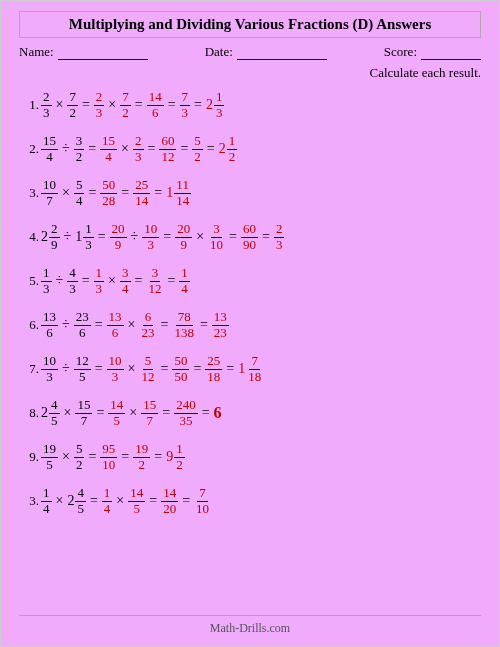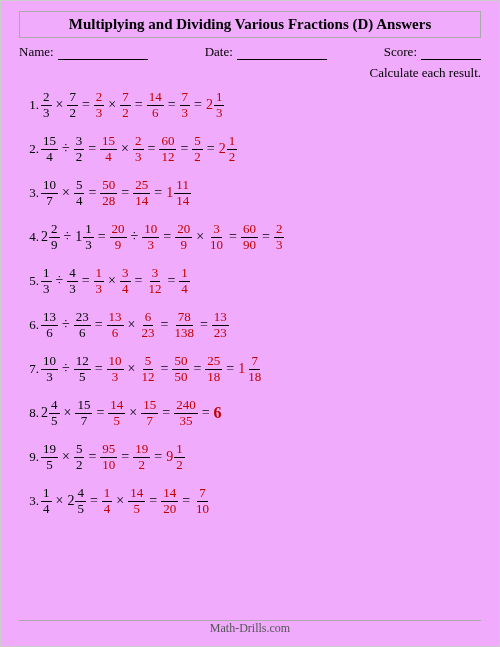--- a/index.html
+++ b/index.html
@@ -117,20 +117,21 @@
       font-size: 14px;
       padding: 0 2px;
     }
     .answer {
       color: #c00000;
     }
     .footer {
       text-align: center;
       font-size: 12px;
       border-top: 1px solid #aaa;
+      padding-top: 5px;
       margin-top: 6px;
       color: #555;
     }
   </style>
 </head>
 <body>
 
 <div class="page">
   <div class="title">Multiplying and Dividing Various Fractions (D) Answers</div>
 

